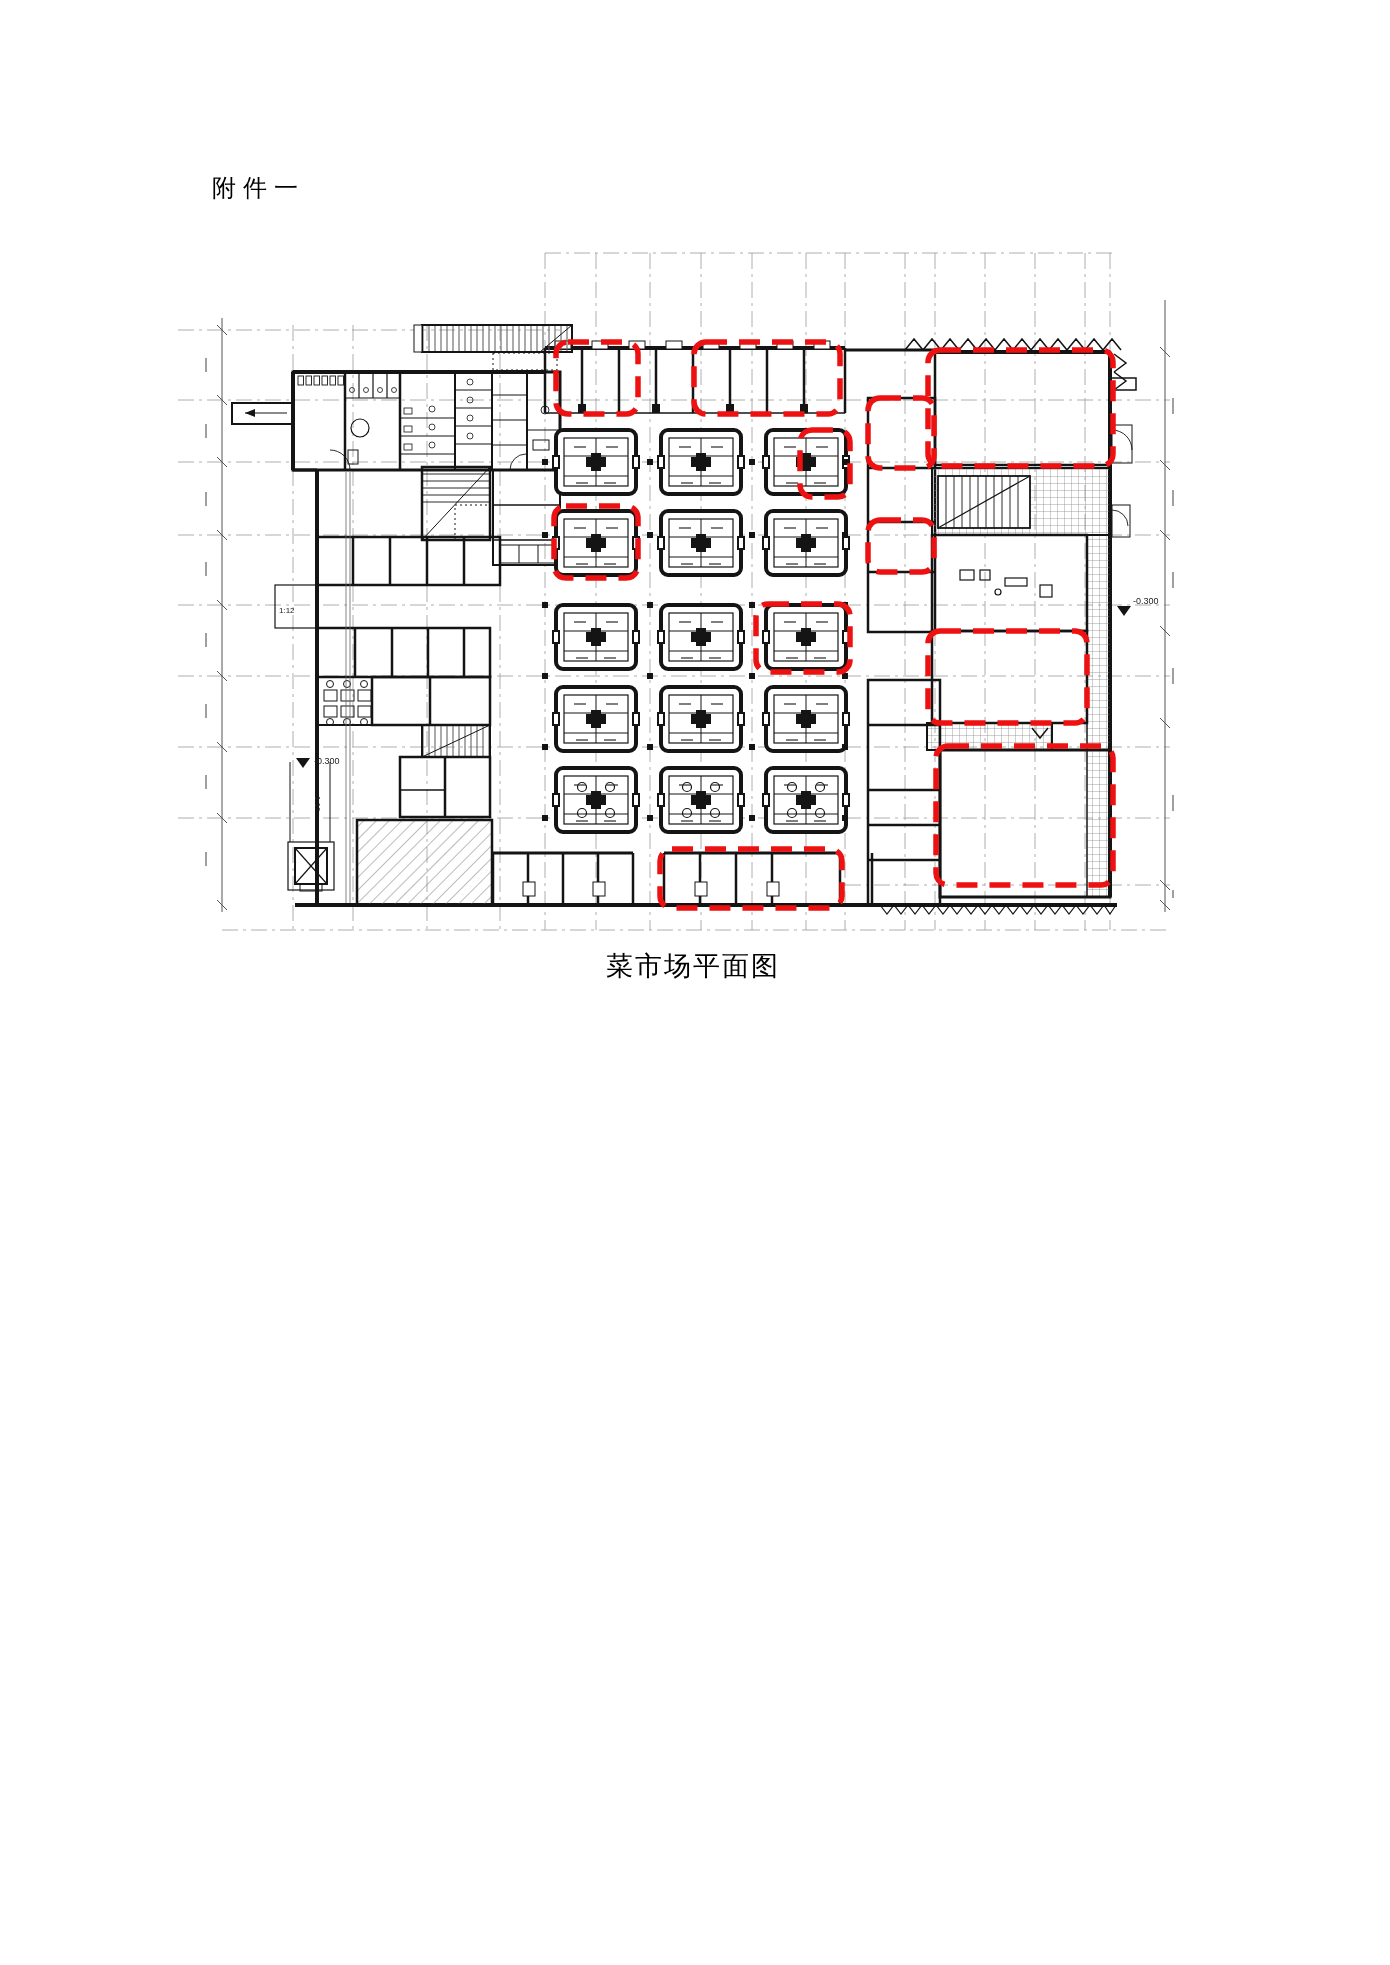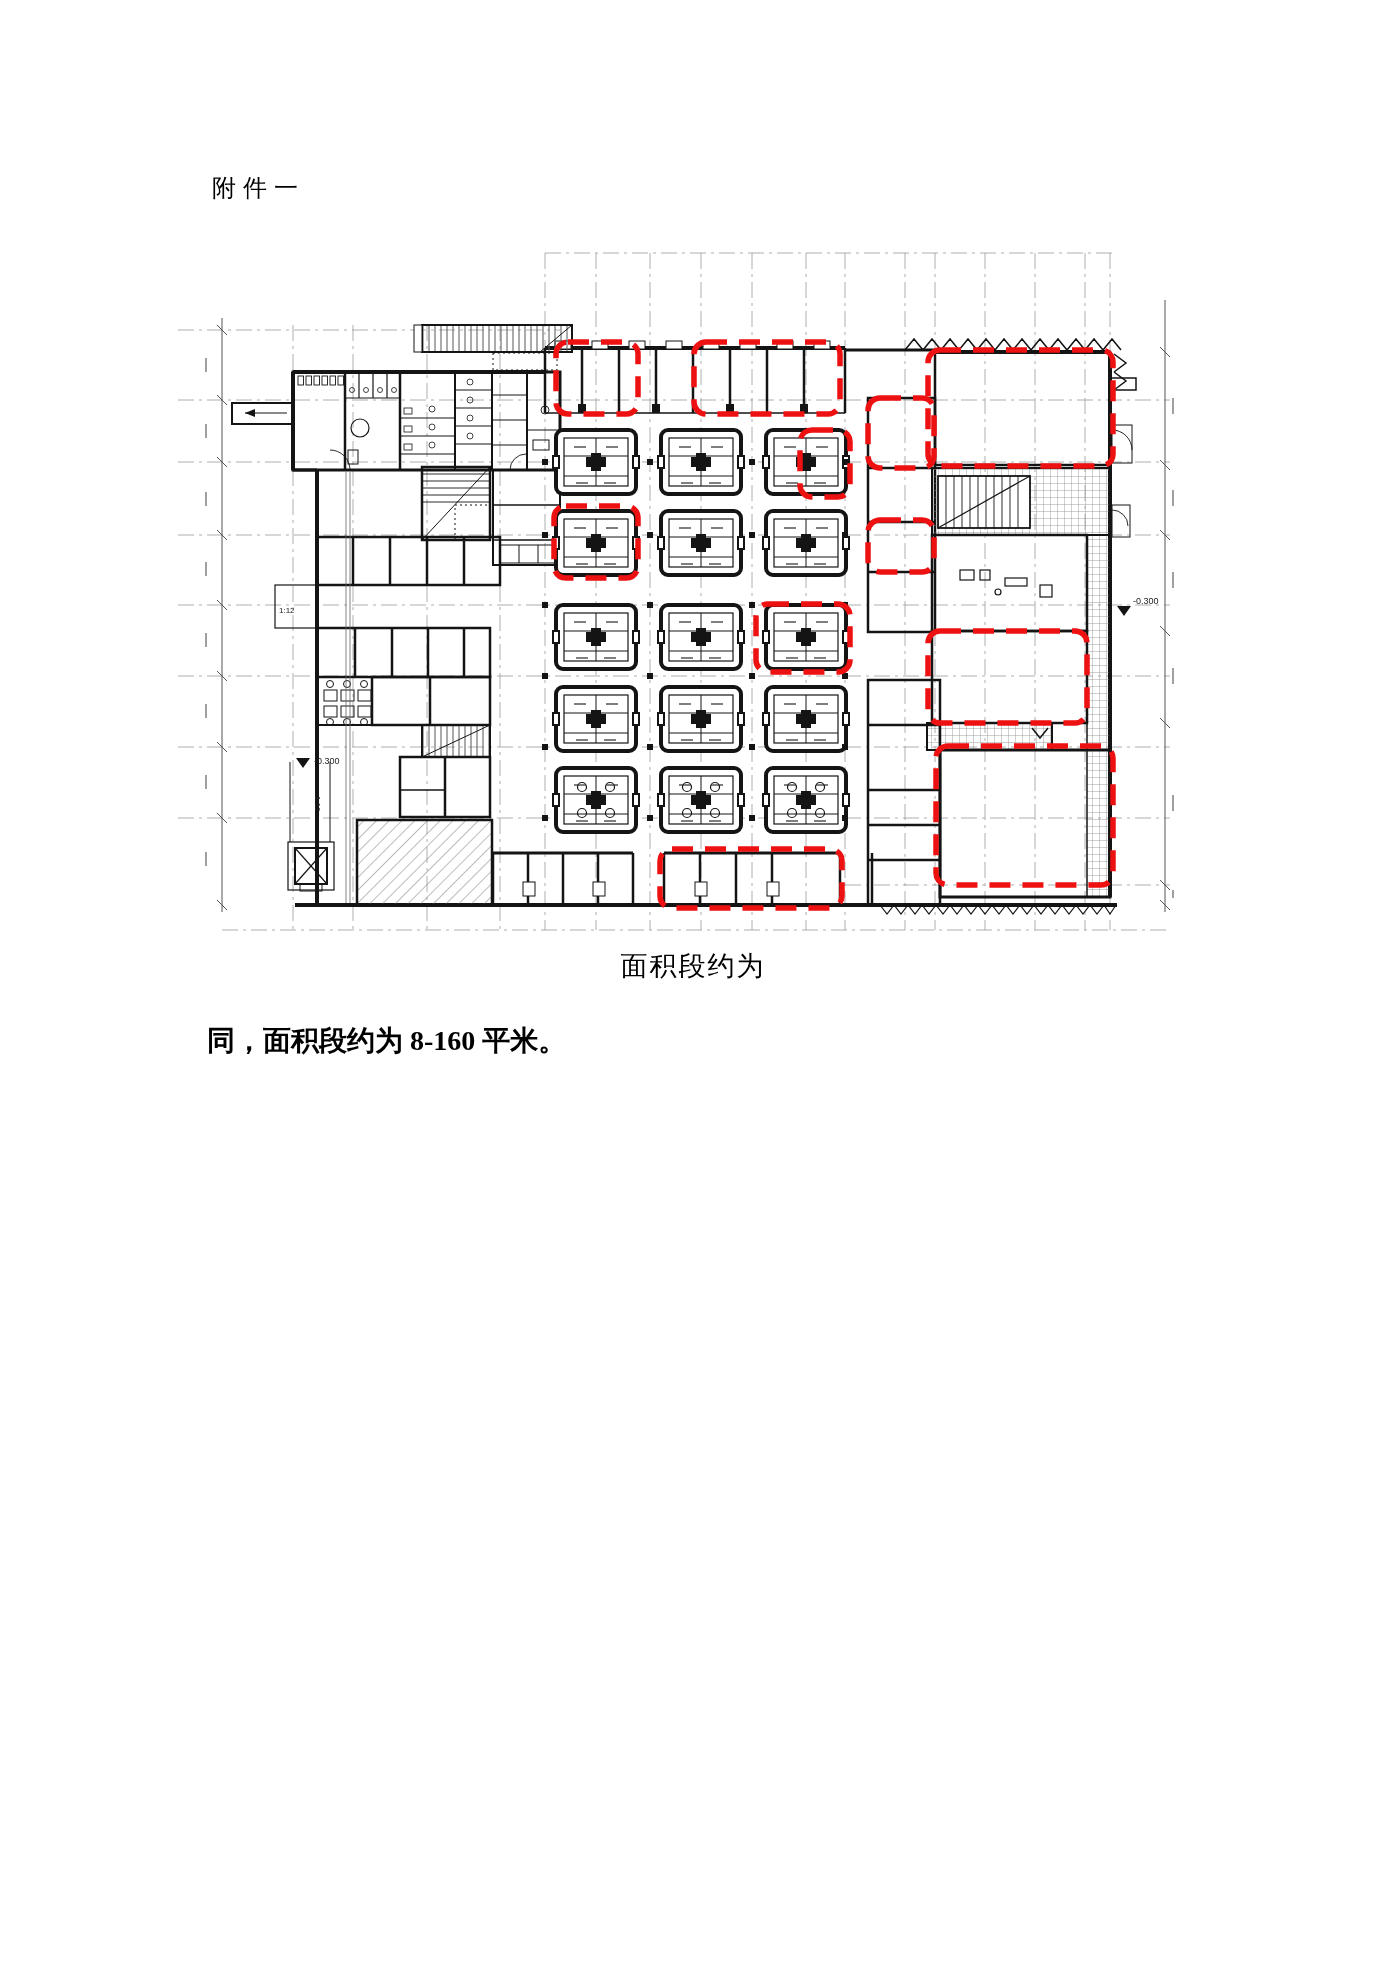--- a/index.html
+++ b/index.html
@@ -702,17 +702,16 @@
       <rect x="868" y="520" width="66" height="52" rx="12" fill="none" stroke="#ee1111" stroke-width="5.5" stroke-dasharray="21 12"></rect>
       <rect x="554" y="506" width="84" height="72" rx="12" fill="none" stroke="#ee1111" stroke-width="5.5" stroke-dasharray="21 12"></rect>
       <rect x="800" y="430" width="50" height="67" rx="12" fill="none" stroke="#ee1111" stroke-width="5.5" stroke-dasharray="21 12"></rect>
       <rect x="756" y="604" width="94" height="68" rx="12" fill="none" stroke="#ee1111" stroke-width="5.5" stroke-dasharray="21 12"></rect>
       <rect x="928" y="631" width="159" height="92" rx="12" fill="none" stroke="#ee1111" stroke-width="5.5" stroke-dasharray="21 12"></rect>
       <rect x="936" y="746" width="177" height="139" rx="12" fill="none" stroke="#ee1111" stroke-width="5.5" stroke-dasharray="21 12"></rect>
       <rect x="660" y="849" width="182" height="59" rx="12" fill="none" stroke="#ee1111" stroke-width="5.5" stroke-dasharray="21 12"></rect>
     </g>
 </svg>
 
-<div class="fig-caption">面积段约为</div>
+<div class="fig-caption">菜市场平面图</div>
 
 <div class="note">
-  <span class="ln">同，面积段约为 8-160 平米。</span>
 </div>
 
 </body></html>

